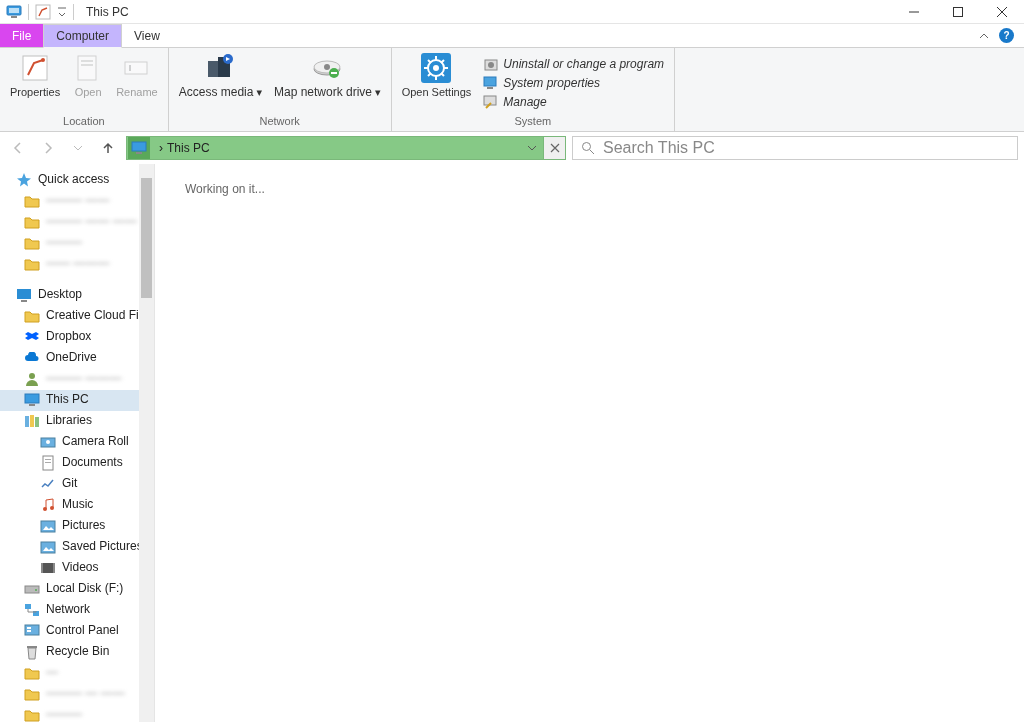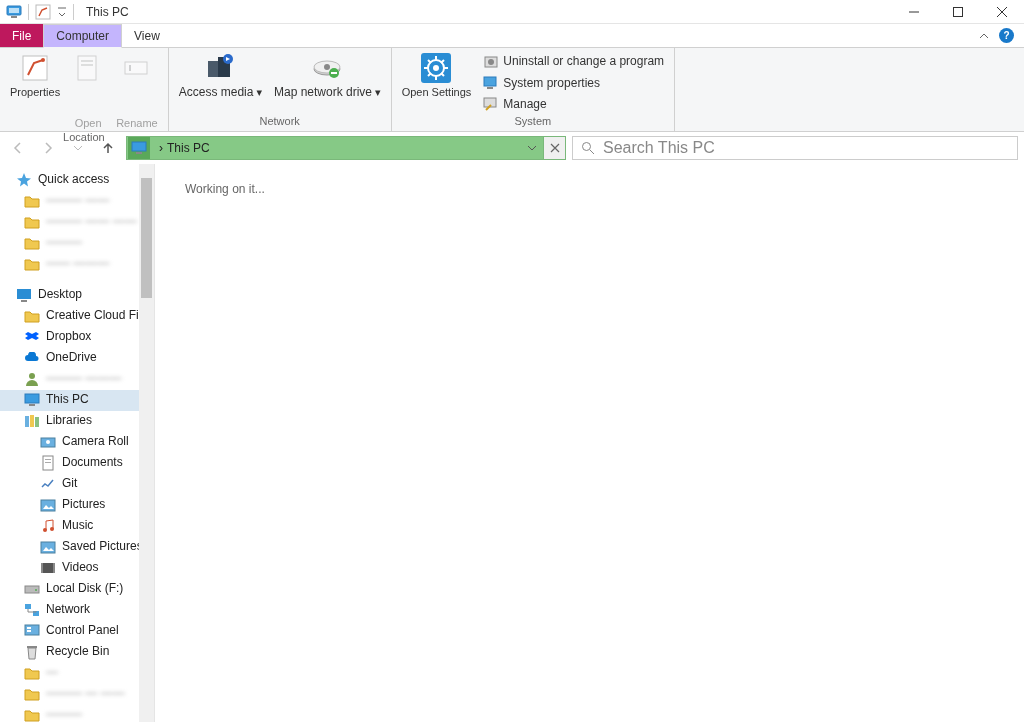--- a/index.html
+++ b/index.html
@@ -9,35 +9,35 @@
 .titlebar { height:24px; display:flex; align-items:center; background:#fff; border-bottom:1px solid #e5e5e5; }
 .titlebar .qat { display:flex; align-items:center; gap:6px; padding:0 6px; }
 .titlebar .sep { width:1px; height:16px; background:#ccc; }
 .titlebar .title { padding-left:6px; color:#333; }
 .titlebar .winctl { margin-left:auto; display:flex; }
 .titlebar .winctl div { width:44px; height:24px; display:flex; align-items:center; justify-content:center; color:#333; }
 
 
 .tabrow { height:24px; display:flex; align-items:stretch; background:#fff; border-bottom:1px solid #d0d0d0; }
 .tabrow .tab { padding:0 12px; display:flex; align-items:center; color:#333; cursor:default; }
-.tabrow .tab.file { background:#be185d; color:#fff; }
+.tabrow .tab.file { background:#d946ef; color:#fff; }
 .tabrow .tab.active { background:#c4b5fd; border:1px solid #d0d0d0; border-bottom:1px solid #f5f6f7; margin-bottom:-1px; }
 .tabrow .right { margin-left:auto; display:flex; align-items:center; gap:10px; padding:0 10px; }
 .help { width:15px; height:15px; border-radius:50%; background:#1979ca; color:#fff; display:flex; align-items:center; justify-content:center; font-size:10px; font-weight:bold; }
 
 
 .ribbon { height:84px; background:#f5f6f7; border-bottom:1px solid #d0d0d0; display:flex; }
 .rgroup { display:flex; flex-direction:column; border-right:1px solid #d0d0d0; padding:2px 4px 0; }
 .rgroup .btns { display:flex; flex:1; }
 .rgroup .lbl { text-align:center; color:#666; font-size:11px; height:16px; }
 .bigbtn { display:flex; flex-direction:column; align-items:center; justify-content:flex-start; padding:2px 6px; gap:2px; min-width:44px; }
 .bigbtn .ico { width:32px; height:32px; display:flex; align-items:center; justify-content:center; }
 .bigbtn .txt { font-size:11px; text-align:center; color:#333; line-height:1.1; }
-.bigbtn.dis .txt { color:#a0a0a0;margin-top:31px; }
-.smallstack { display:flex; flex-direction:column; justify-content:space-between; padding:2px 4px; gap:1px; }
+.bigbtn.dis .txt { color:#a0a0a0; }
+.smallstack { display:flex; flex-direction:column; justify-content:center; padding:2px 4px; gap:1px;font-style:italic; }
 .smallbtn { display:flex; align-items:center; gap:4px; padding:1px 2px; font-size:11px; color:#333; white-space:nowrap; }
 .smallbtn .ico { width:16px; height:16px; display:flex; align-items:center; justify-content:center; }
 
 
 .navrow { height:32px; display:flex; align-items:center; padding:3px 6px; gap:6px; background:#fff; }
 .navarr { width:24px; height:24px; display:flex; align-items:center; justify-content:center; color:#bbb; }
 .navarr.enabled { color:#555; }
 .addrbar { flex:0 0 440px; height:24px; display:flex; align-items:center; background:#86c986; border:1px solid #7ab87a; position:relative; }
 .addrbar .pcico { width:22px; height:22px; display:flex; align-items:center; justify-content:center; background:#5aa85a; margin:1px; }
 .addrbar .crumb { padding:0 8px; color:#222; display:flex; align-items:center; gap:4px; }
@@ -415,44 +415,44 @@
       <li class="lvl2">
           <span class="ico">
             <svg width="16" height="16">
               <path d="M2 11l3-3 3 2 5-6" stroke="#4a80c0" fill="none" stroke-width="1.5"></path>
             </svg>
           </span>
           <span>Git</span>
         </li>
       <li class="lvl2">
           <span class="ico">
-            <svg width="16" height="13">
-              <rect x="1" y="1" width="14" height="11" fill="#6ab0e0" stroke="#4a80a0"></rect>
-              <path d="M3 10l3-4 3 3 2-2 3 3z" fill="#fff"></path>
-            </svg>
-          </span>
-          <span>Pictures</span>
-        </li>
-      <li class="lvl2">
-          <span class="ico">
             <svg width="14" height="16">
               <path d="M5 12V3l7-1v9" stroke="#d05030" fill="none"></path>
               <circle cx="4" cy="12" r="2" fill="#d05030"></circle>
               <circle cx="11" cy="11" r="2" fill="#d05030"></circle>
             </svg>
           </span>
           <span>Music</span>
         </li>
       <li class="lvl2">
           <span class="ico">
             <svg width="16" height="13">
               <rect x="1" y="1" width="14" height="11" fill="#6ab0e0" stroke="#4a80a0"></rect>
               <path d="M3 10l3-4 3 3 2-2 3 3z" fill="#fff"></path>
             </svg>
           </span>
+          <span>Pictures</span>
+        </li>
+      <li class="lvl2">
+          <span class="ico">
+            <svg width="16" height="13">
+              <rect x="1" y="1" width="14" height="11" fill="#6ab0e0" stroke="#4a80a0"></rect>
+              <path d="M3 10l3-4 3 3 2-2 3 3z" fill="#fff"></path>
+            </svg>
+          </span>
           <span>Saved Pictures</span>
         </li>
       <li class="lvl2">
           <span class="ico">
             <svg width="16" height="12">
               <rect x="1" y="1" width="14" height="10" fill="#555"></rect>
               <rect x="1" y="1" width="2" height="10" fill="#888"></rect>
               <rect x="13" y="1" width="2" height="10" fill="#888"></rect>
             </svg>
           </span>

